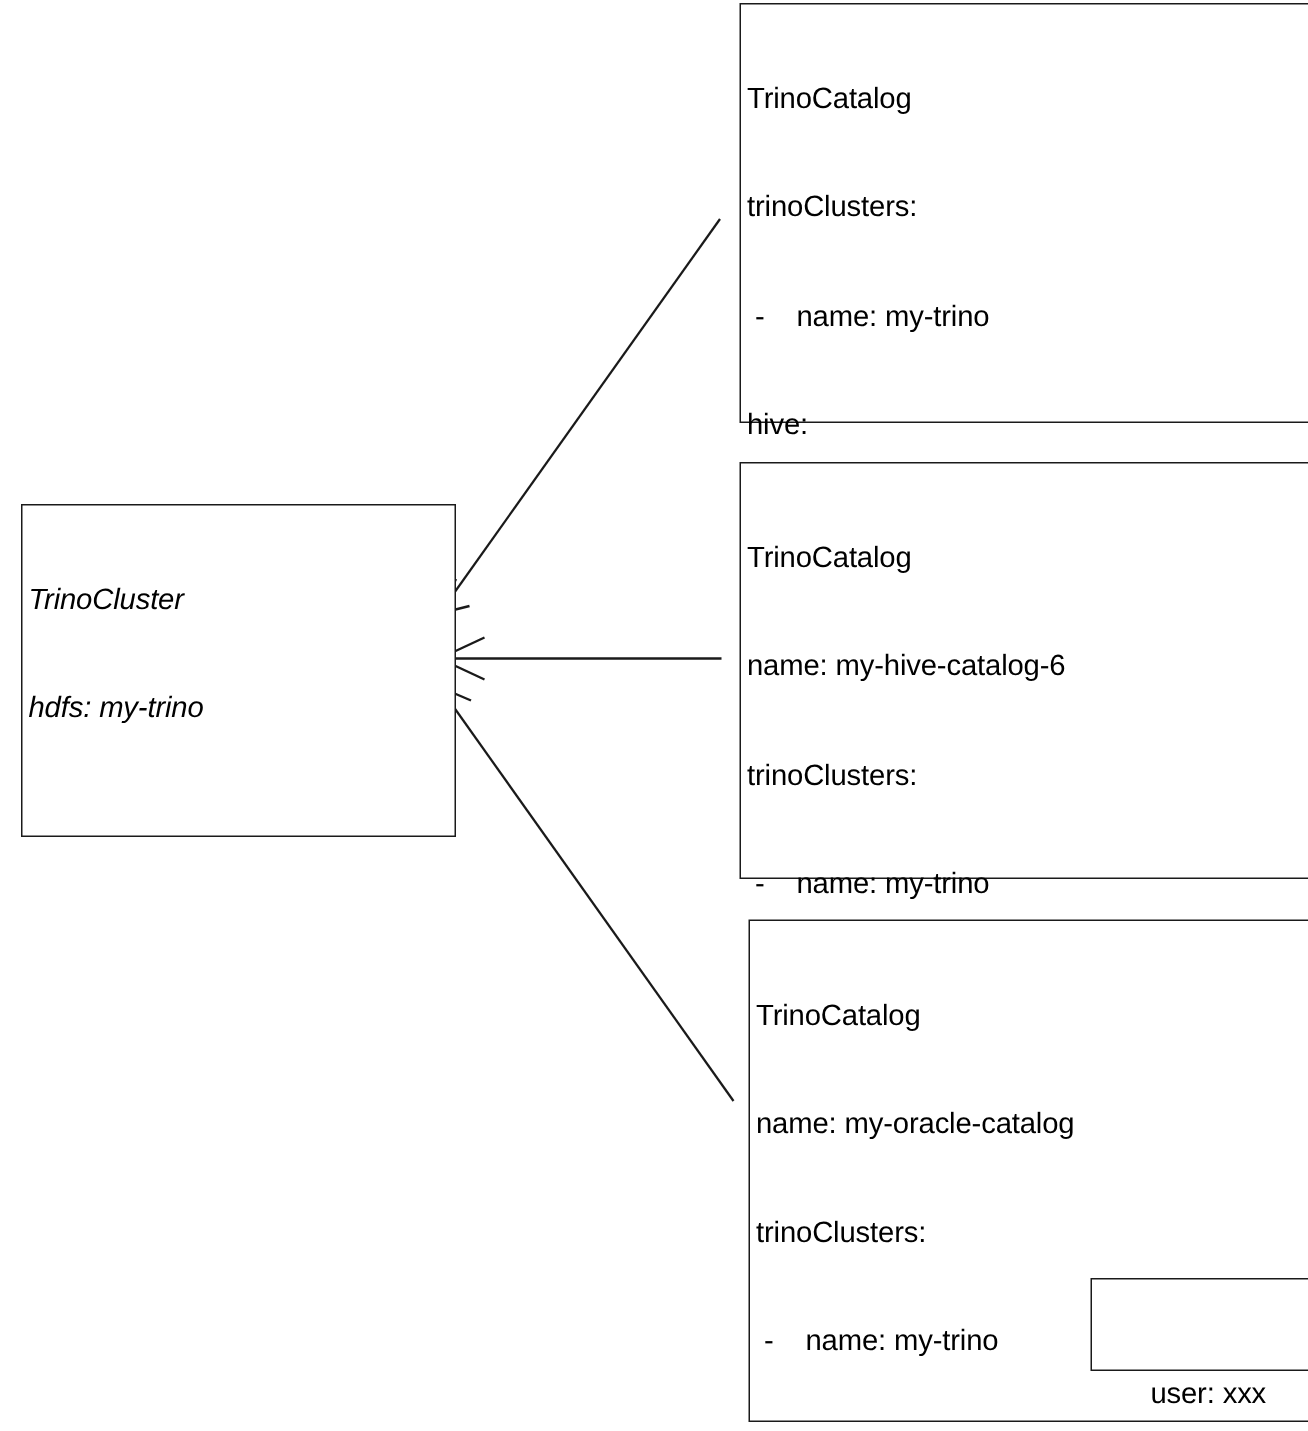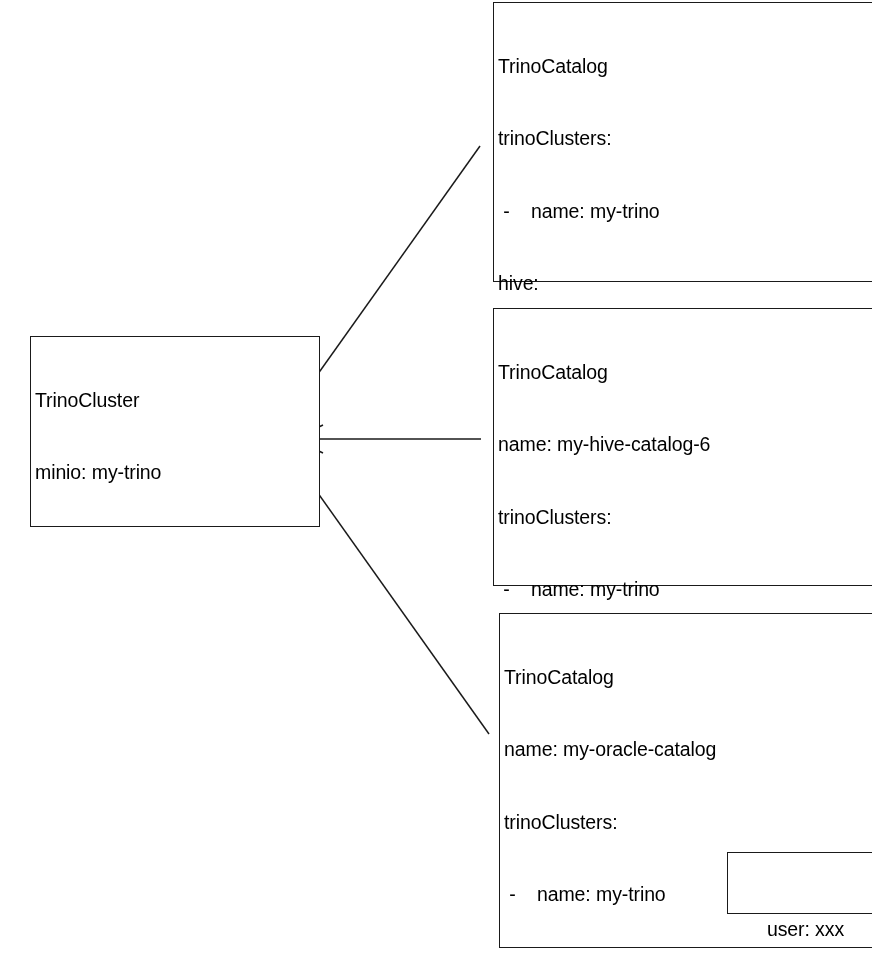--- a/index.html
+++ b/index.html
@@ -42,21 +42,21 @@
     color: #000000;
     white-space: pre;
     letter-spacing: -0.1px;
   }
   .line {
     display: block;
     white-space: pre;
   }
   
   #trino-cluster {
-    left: 18px;  top: 336px;  width: 290px;  height: 191px;
+    left: 2px;  top: 336px;  width: 290px;  height: 222px; font-style: italic;
   }
   #catalog-1 {
     left: 481px; top: 2px;   width: 383px; height: 280px;
   }
   #catalog-2 {
     left: 481px; top: 308px; width: 383px; height: 278px;
   }
   #catalog-3 {
     left: 487px; top: 613px; width: 381px; height: 335px;
   }
@@ -99,21 +99,21 @@
     <g>
       <line x1="761" y1="817" x2="786" y2="851" stroke="#1a1a1a" stroke-width="1.5"></line>
       <line x1="786" y1="851" x2="768" y2="838" stroke="#1a1a1a" stroke-width="1.6"></line>
       <line x1="786" y1="851" x2="784" y2="829" stroke="#1a1a1a" stroke-width="1.6"></line>
     </g>
   </svg>
 
   <div class="node" id="trino-cluster">
     <div class="node-text">
       <span class="line">TrinoCluster</span>
-      <span class="line">minio: my-trino</span>
+      <span class="line">hdfs: my-trino</span>
     </div>
   </div>
 
   <div class="node" id="catalog-1">
     <div class="node-text">
       <span class="line">TrinoCatalog</span>
       <span class="line">trinoClusters:</span>
       <span class="line"> -    name: my-trino</span>
       <span class="line">hive:</span>
       <span class="line">   s3: # S3ConnnectionSpec</span>

